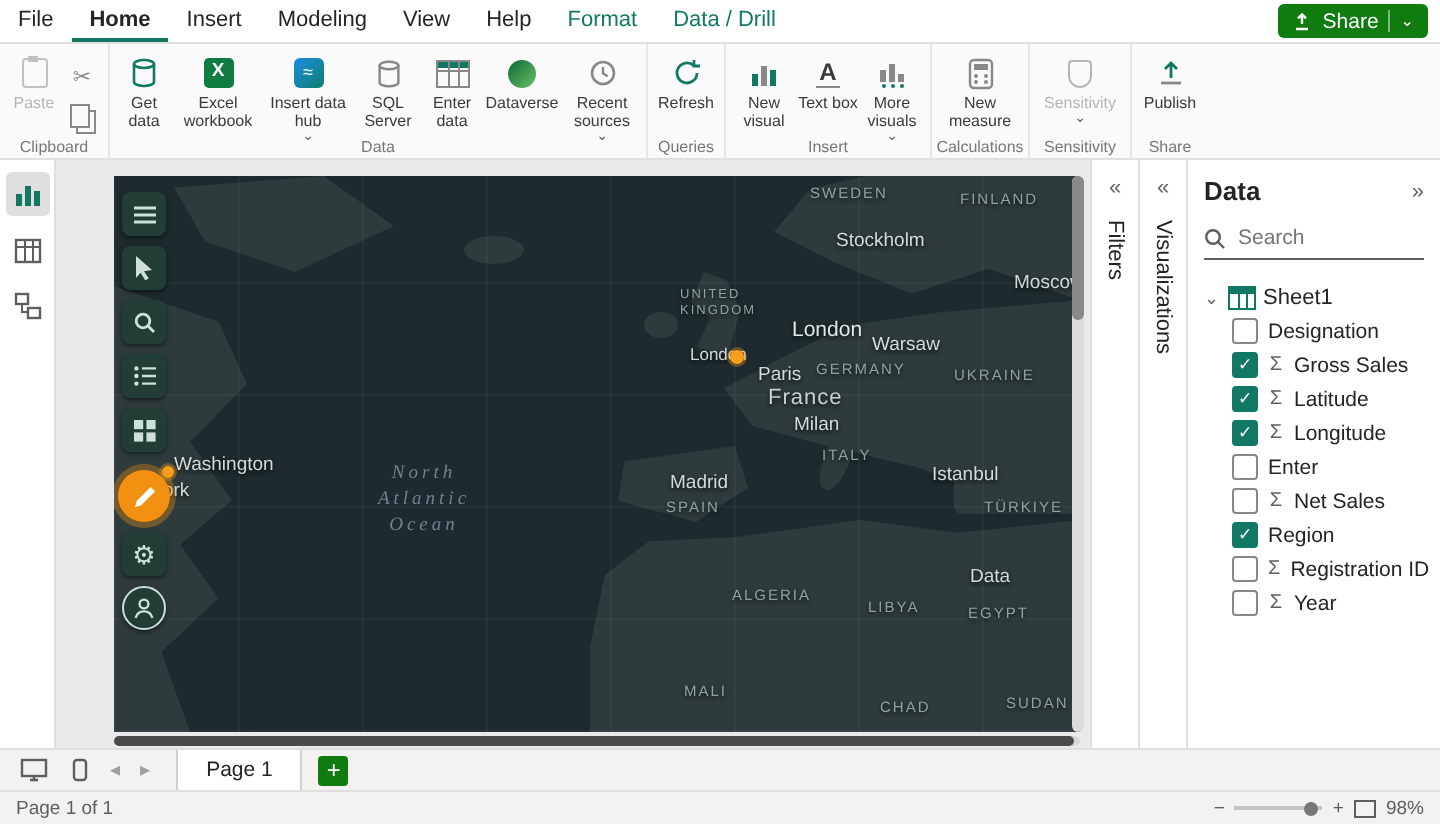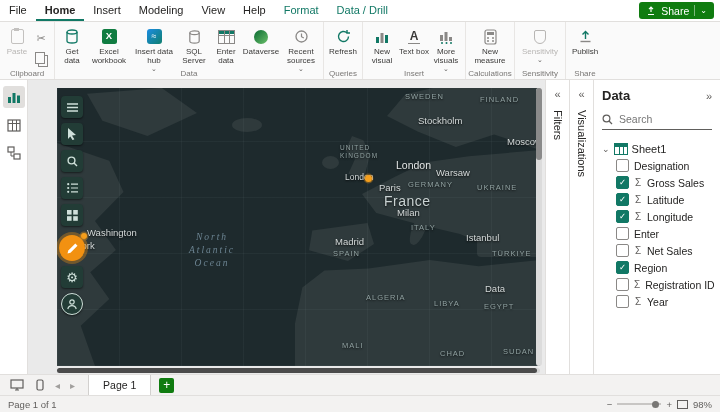--- a/index.html
+++ b/index.html
@@ -55,21 +55,21 @@
   
   #canvas{left:28px;top:80px;width:517px;height:294px;background:#eaeaea;}
   #map{left:29px;top:8px;width:483px;height:278px;background:#1e2a2d;overflow:hidden;position:absolute;}
   .land{position:absolute;background:#2f3a3c;}
   #graticule{position:absolute;left:0;top:0;right:0;bottom:0;
      background:repeating-linear-gradient(90deg,rgba(170,190,195,.05) 0 1px,transparent 1px 62px),
                 repeating-linear-gradient(0deg,rgba(170,190,195,.05) 0 1px,transparent 1px 56px);}
   .ml-city{position:absolute;font-size:9.5px;color:#d4d9d9;text-shadow:0 1px 2px rgba(0,0,0,.8);white-space:nowrap;}
   .ml-big{position:absolute;font-size:10.5px;color:#e2e6e6;text-shadow:0 1px 2px rgba(0,0,0,.8);white-space:nowrap;}
   .ml-country{position:absolute;font-size:7.5px;letter-spacing:1px;color:#90a1a1;text-shadow:0 1px 2px rgba(0,0,0,.7);white-space:nowrap;}
-  .ml-nation{position:absolute;font-size:14px;letter-spacing:.5px;color:#c9d2d2;text-shadow:0 1px 2px rgba(0,0,0,.8);white-space:nowrap;}
+  .ml-nation{position:absolute;font-size:11px;letter-spacing:.5px;color:#c9d2d2;text-shadow:0 1px 2px rgba(0,0,0,.8);white-space:nowrap;}
   .ml-uk{white-space:normal;width:46px;line-height:8px;font-size:6.5px;}
   #ocean-label{position:absolute;left:105px;top:143px;width:100px;text-align:center;
                font-family:"Liberation Serif",serif;font-style:italic;font-size:9.5px;
                letter-spacing:2px;color:#6c8492;line-height:13px;}
   .pt{position:absolute;border-radius:50%;background:#f59f1d;box-shadow:0 0 0 1.5px rgba(245,159,29,.35);}
   
   #map-toolbar{position:absolute;left:4px;top:8px;width:30px;}
   .mtb{width:22px;height:22px;border-radius:4px;background:#223c36;margin-bottom:5px;display:flex;
        align-items:center;justify-content:center;color:#cfe0da;box-shadow:0 1px 2px rgba(0,0,0,.5);}
   .mtb-orange{width:26px;height:26px;border-radius:50%;background:#f29111;margin:9px 0 5px -2px;

